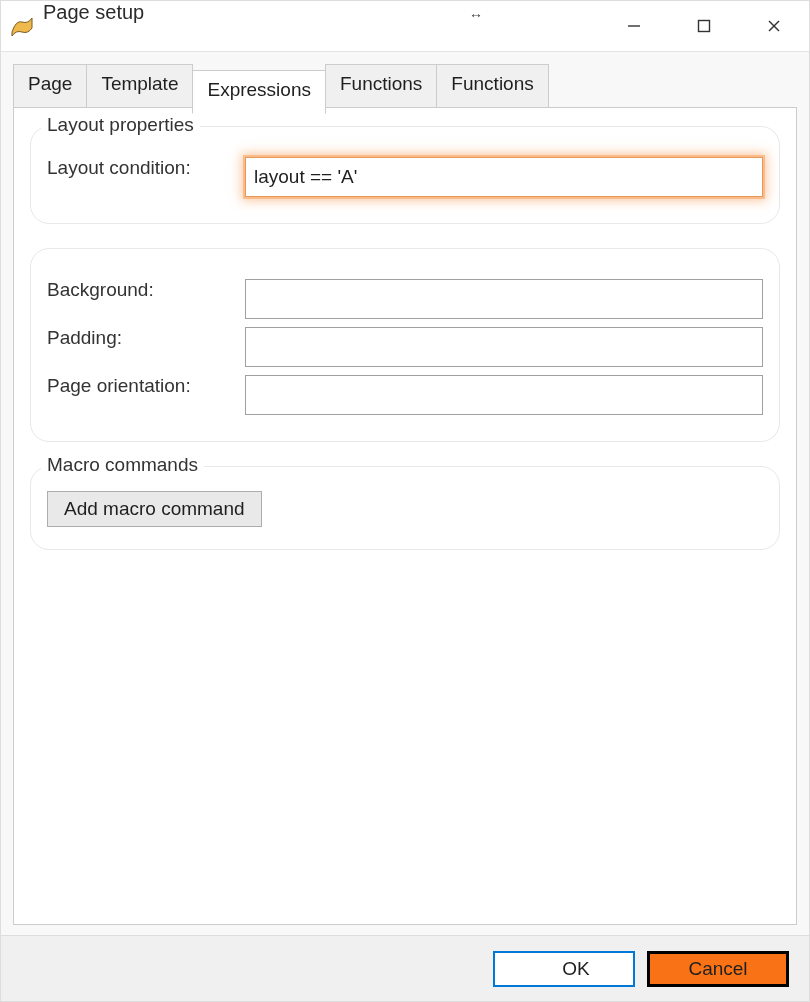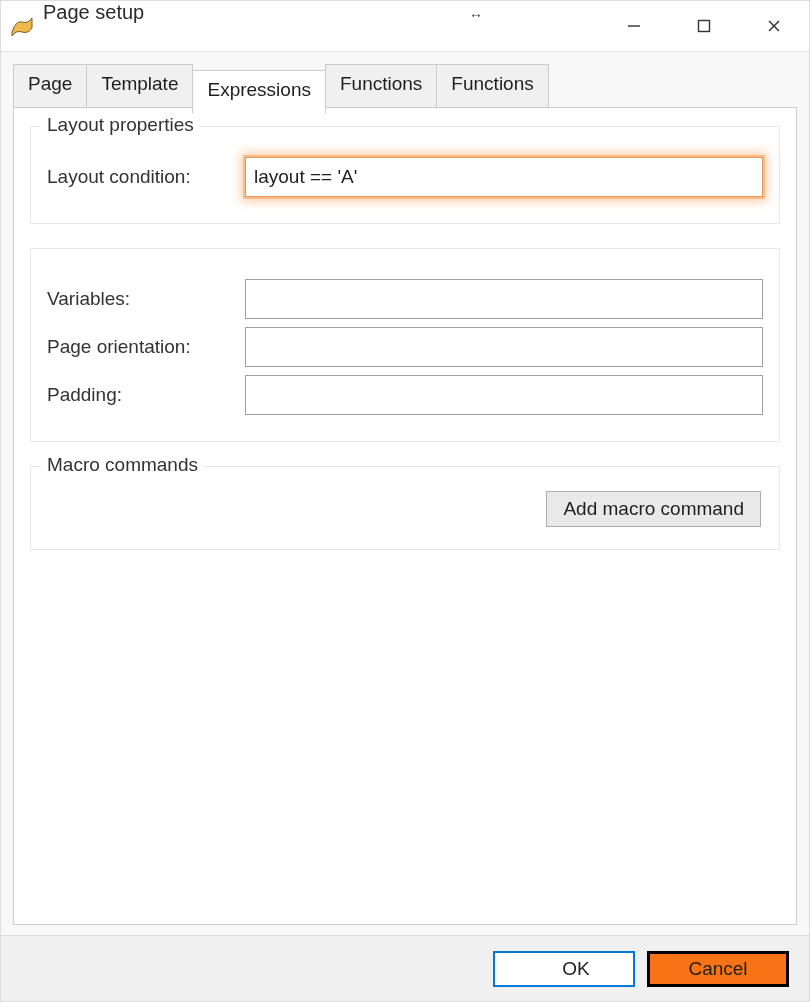--- a/index.html
+++ b/index.html
@@ -104,37 +104,36 @@
     background: #ffffff;
     position: absolute;
     left: 0; right: 0;
     top: 44px; bottom: 0;
     padding: 18px 16px 10px 16px;
     box-sizing: border-box;
   }
   
   .group {
     border: 1px solid #e8e8e8;
-    border-radius: 0;
+    border-radius: 19px;
     padding: 22px 16px 18px 16px;
     position: relative;
     margin-bottom: 24px;
   }
   .group .legend {
     position: absolute;
     top: -13px;
     left: 10px;
     background: #ffffff;
     padding: 0 6px;
     font-size: 19px;
     color: var(--text-legend);
   }
   .form-row {
     display: flex;
-    align-items: center;
     margin: 8px 0;
   }
   .form-row .lbl {
     width: 198px;
     font-size: 19px;
     color: var(--text-legend);
   }
   .form-row input.txt {
     flex: 1;
     height: 40px;
@@ -148,21 +147,21 @@
     box-sizing: border-box;
   }
   .form-row input.txt.glow {
     border: 1px solid #e59a5a;
     box-shadow:
       0 0 0 2px rgba(247,161,91,0.55),
       0 0 10px 4px rgba(247,161,91,0.55);
   }
   .macro-row {
     display: flex;
-    justify-content: flex-end;
+    justify-content: flex-start;
     padding: 2px 2px 4px 0;
   }
   .btn-std {
     font-family: inherit;
     font-size: 19px;
     padding: 6px 16px;
     background: #e9e9e9;
     border: 1px solid #adadad;
     color: var(--text);
     cursor: default;
@@ -257,31 +256,31 @@
         <div class="legend">Layout properties</div>
         <div class="form-row">
           <div class="lbl">Layout condition:</div>
           <input type="text" class="txt glow" value="layout == 'A'" style="">
         </div>
       </div>
 
       <div class="group">
 
         <div class="form-row">
-          <div class="lbl">Variables:</div>
+          <div class="lbl">Background:</div>
           <input type="text" class="txt" value="" style="">
         </div>
 
         <div class="form-row">
+          <div class="lbl">Padding:</div>
+          <input type="text" class="txt" value="" style="">
+        </div>
+
+        <div class="form-row">
           <div class="lbl">Page orientation:</div>
-          <input type="text" class="txt" value="" style="">
-        </div>
-
-        <div class="form-row">
-          <div class="lbl">Padding:</div>
           <input type="text" class="txt" value="" style="">
         </div>
       </div>
 
       <div class="group">
         <div class="legend">Macro commands</div>
         <div class="macro-row">
           <button class="btn-std">Add macro command</button>
         </div>
       </div>

